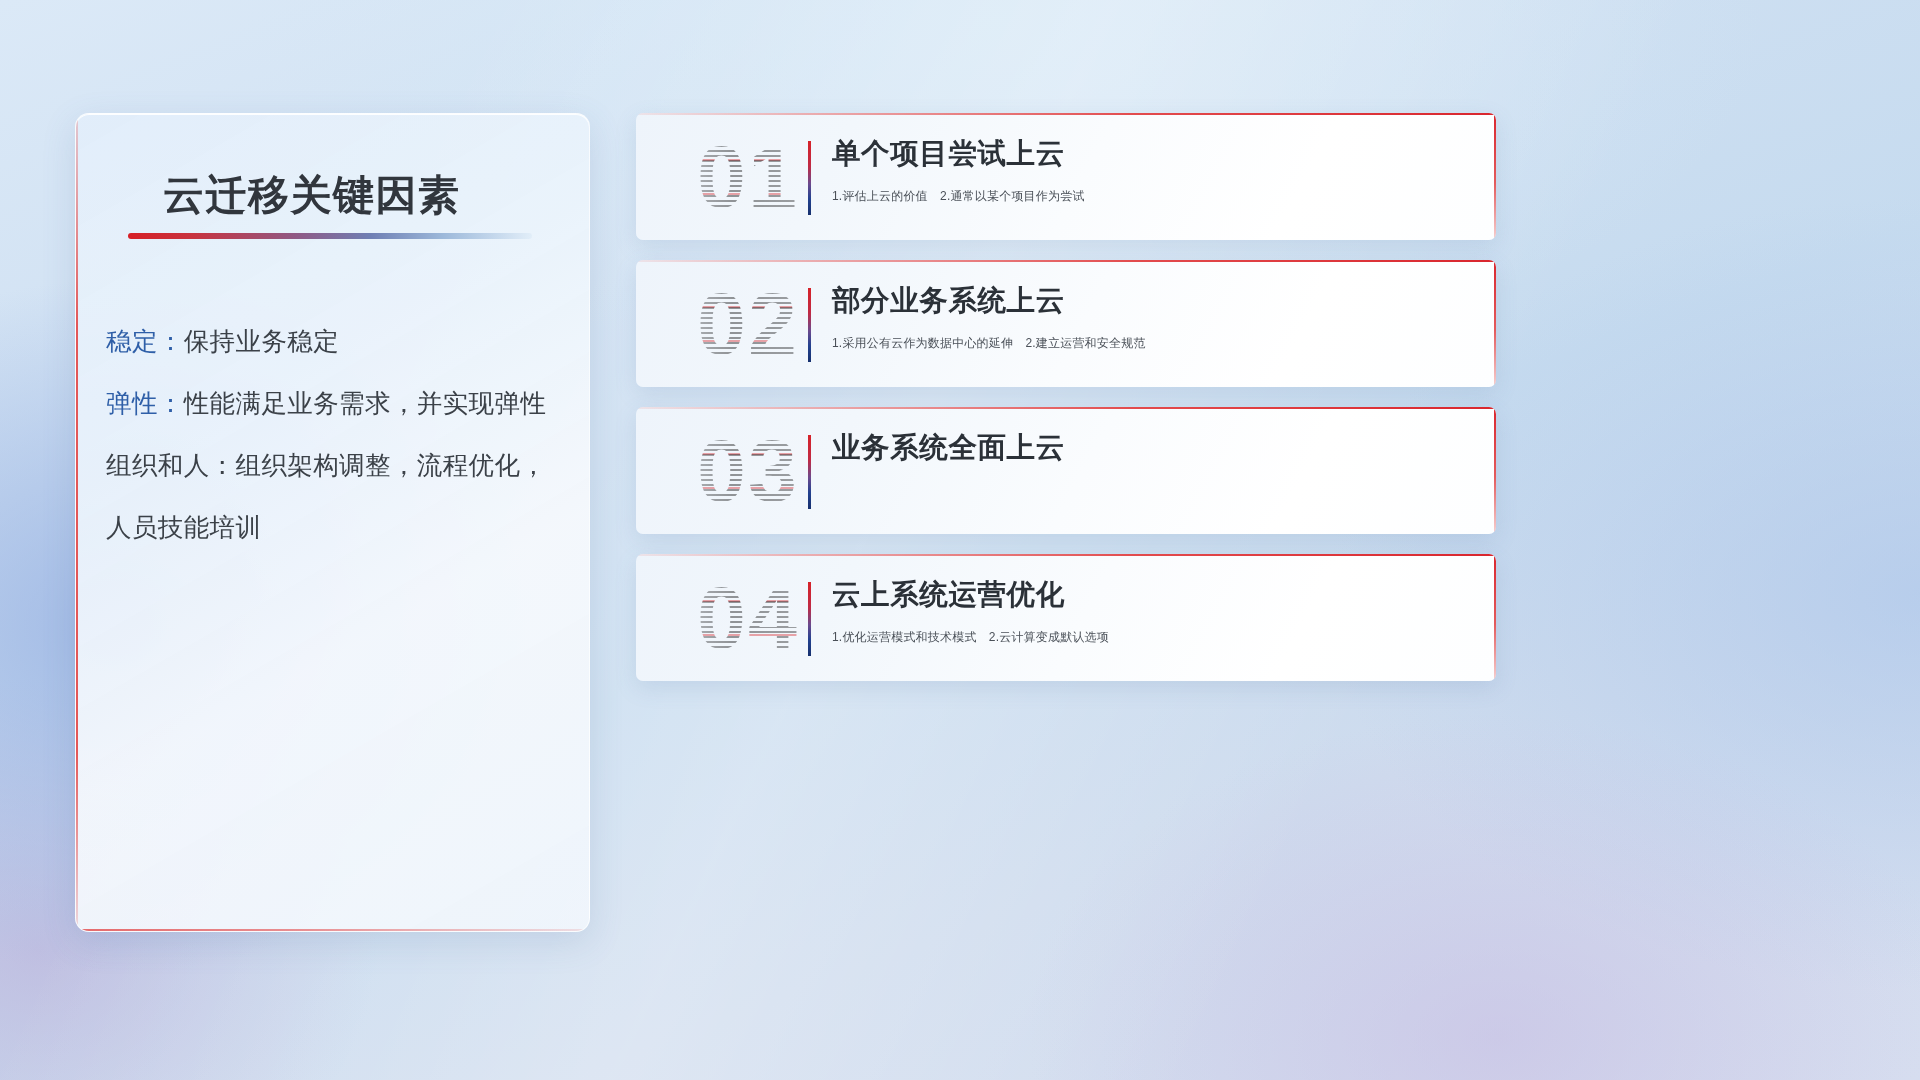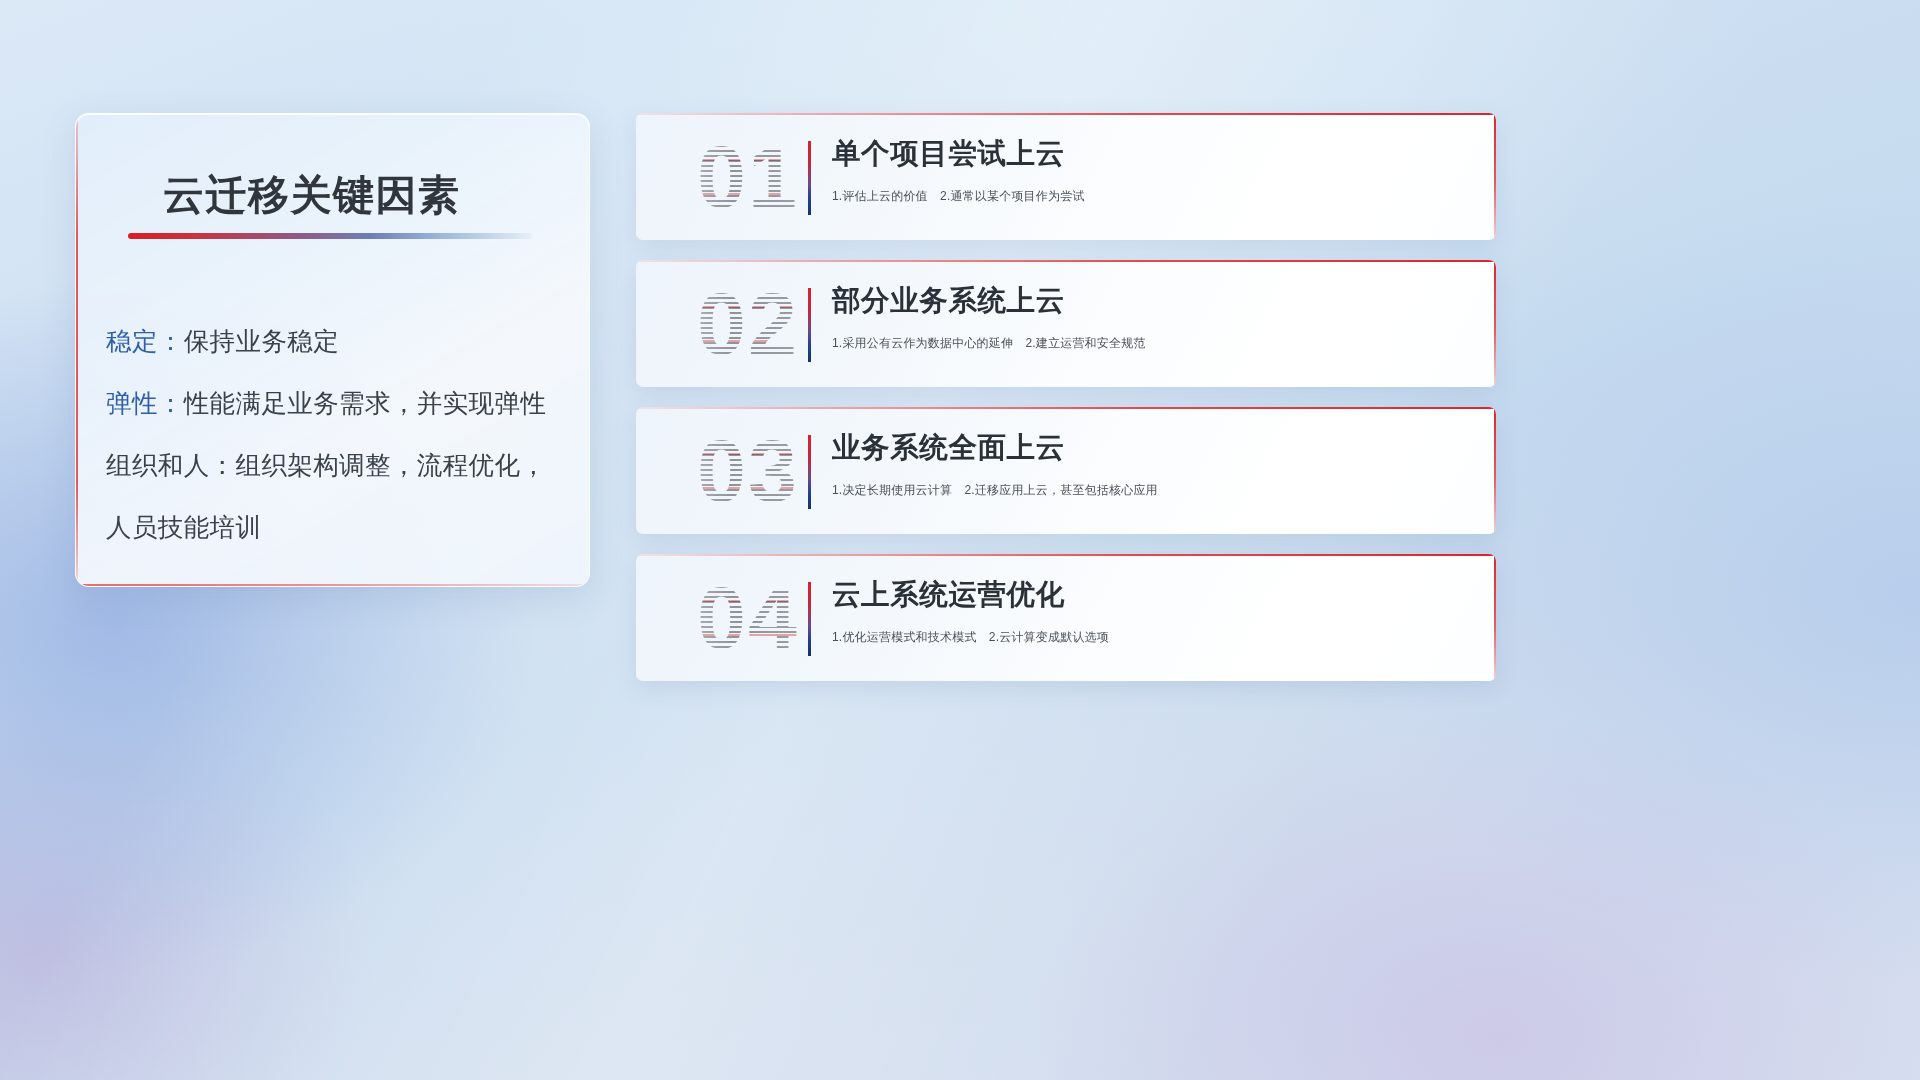--- a/index.html
+++ b/index.html
@@ -34,21 +34,21 @@
     background: linear-gradient(115deg, rgba(255,255,255,0.00) 20%, rgba(255,255,255,0.30) 46%, rgba(255,255,255,0.00) 70%);
     pointer-events: none;
   }
 
   
   #left-panel {
     position: absolute;
     left: 75px;
     top: 113px;
     width: 515px;
-    height: 474px;
+    height: 819px;
     border-radius: 14px;
     background: linear-gradient(150deg,
         rgba(226,238,250,0.92) 0%,
         rgba(236,244,252,0.90) 34%,
         rgba(246,249,253,0.92) 62%,
         rgba(240,246,252,0.93) 100%);
     border: 1px solid rgba(255,255,255,0.75);
     box-shadow: 0 10px 34px rgba(80,110,160,0.16), inset 0 1px 0 rgba(255,255,255,0.9);
     overflow: hidden;
   }
@@ -249,21 +249,20 @@
       <div class="card-num">02</div>
       <div class="card-divider"></div>
       <div class="card-title">部分业务系统上云</div>
       <div class="card-desc">1.采用公有云作为数据中心的延伸　2.建立运营和安全规范</div>
     </div>
     <div class="card">
       <div class="card-num-accent">03</div>
       <div class="card-num">03</div>
       <div class="card-divider"></div>
       <div class="card-title">业务系统全面上云</div>
-      <div class="card-desc">1.决定长期使用云计算　2.迁移应用上云，甚至包括核心应用</div>
     </div>
     <div class="card">
       <div class="card-num-accent">04</div>
       <div class="card-num">04</div>
       <div class="card-divider"></div>
       <div class="card-title">云上系统运营优化</div>
       <div class="card-desc">1.优化运营模式和技术模式　2.云计算变成默认选项</div>
     </div>
   </div>
 

